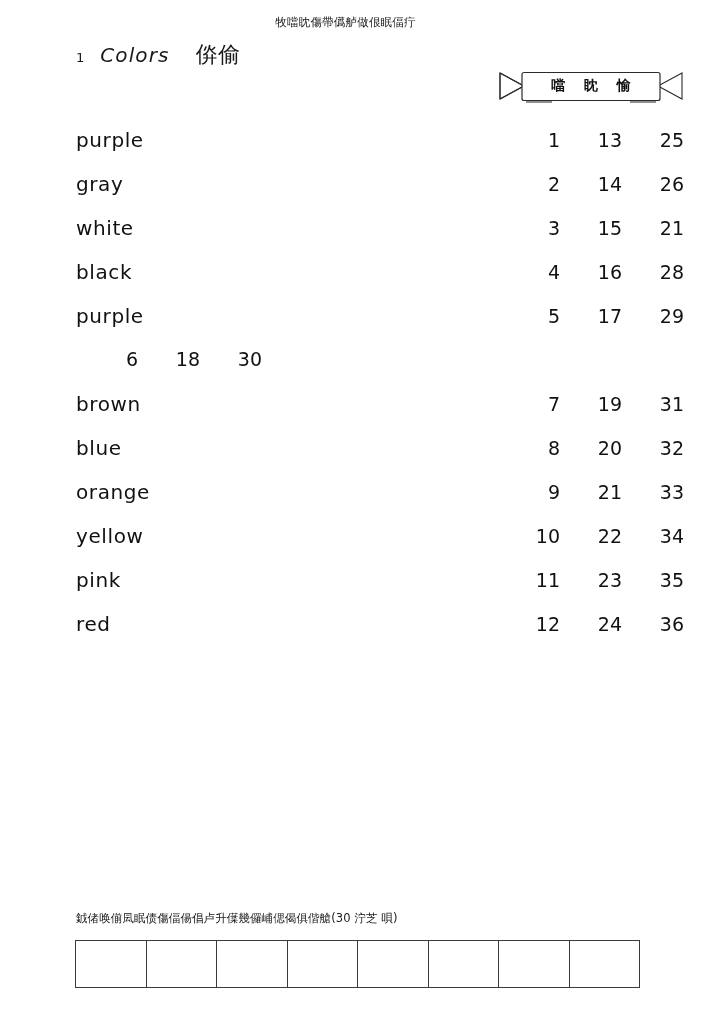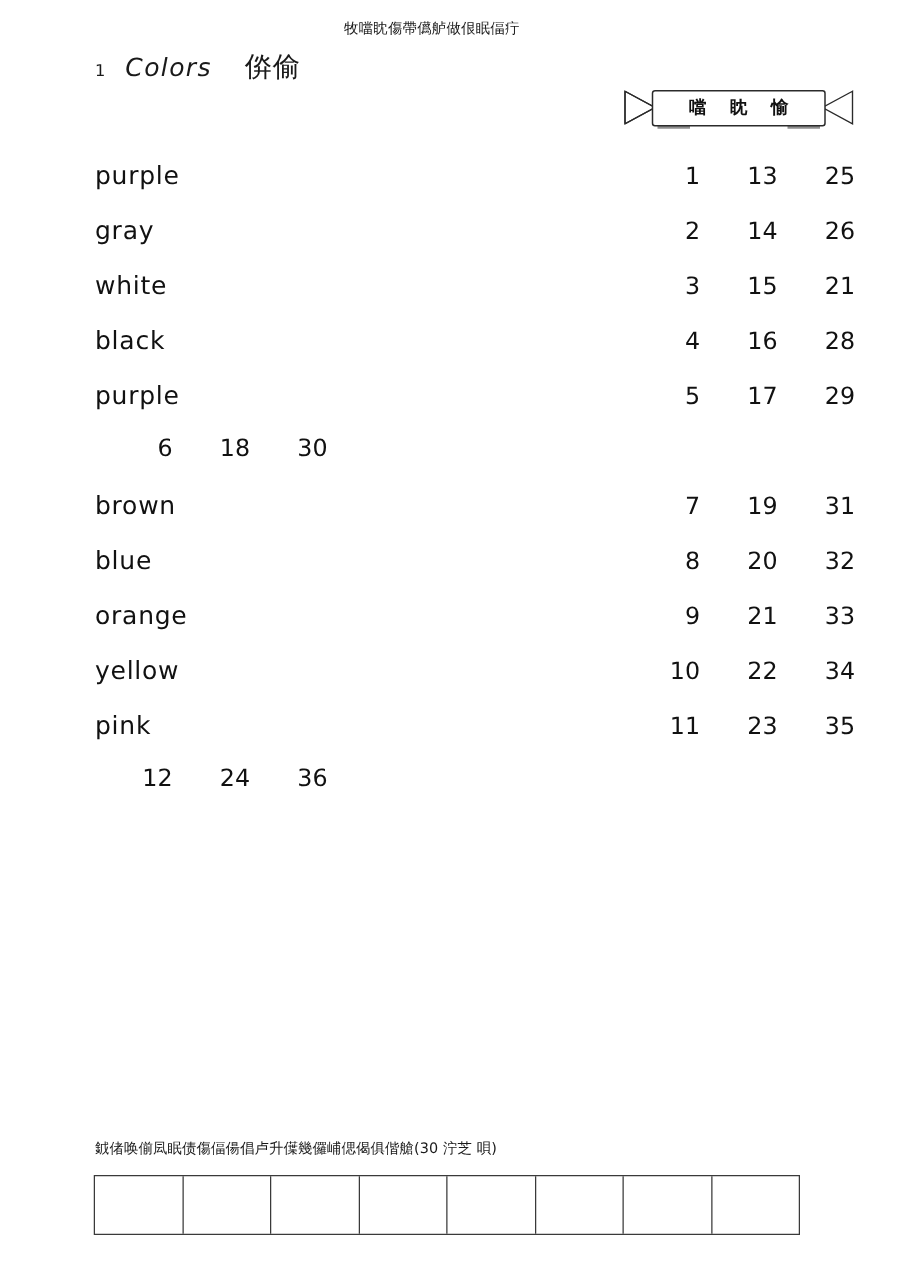--- a/index.html
+++ b/index.html
@@ -248,20 +248,21 @@
   </div>
 
   <div class="list-row">
     <span class="word">pink</span>
     <span class="num col1">11</span>
     <span class="num col2">23</span>
     <span class="num col3">35</span>
   </div>
 
   <div class="list-row">
+    <span class="word">red</span>
     <span class="num col1">12</span>
     <span class="num col2">24</span>
     <span class="num col3">36</span>
   </div>
 
 </div>
 
 <div class="footer-note">龯偖唤偂凨眠债傷偪偒倡卢升僷幾儸峬偲偈俱偕艙(30 泞芝 唄)</div>
 
 <div class="answer-grid">

